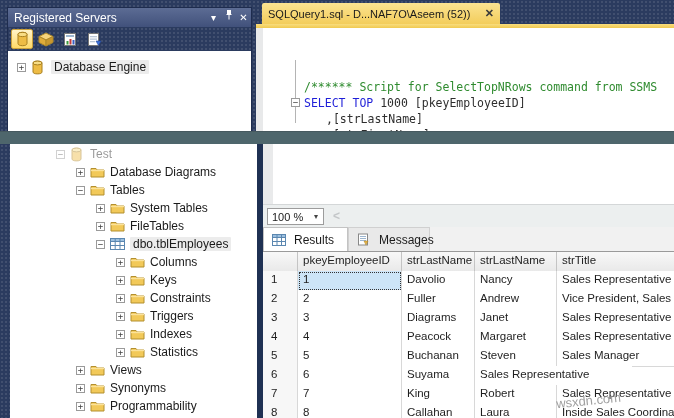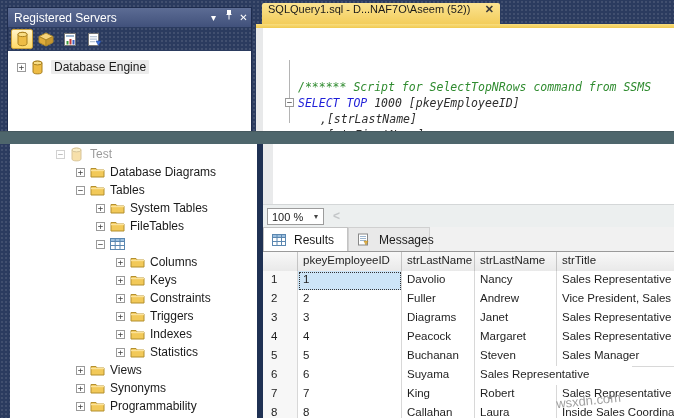--- a/index.html
+++ b/index.html
@@ -32,28 +32,28 @@
   .expander { width:9px; height:9px; border:1px solid #9a9a9a; background:#fff; color:#444;
               font-family:"DejaVu Sans Mono", monospace; font-size:9px; line-height:7px;
               text-align:center; margin-right:5px; flex:none; }
   .node-icon { width:17px; height:16px; flex:none; display:flex; align-items:center; }
   .node-label { margin-left:3px; white-space:nowrap; }
   .node-label.hl { background:#ececec; padding:0 3px; border-radius:1px; }
 
   
   .doc-tab { left:262px; top:3px; width:238px; height:21px;
              background:linear-gradient(#fbe391,#f3cd5b); border-radius:2px 2px 0 0;
-             display:flex; padding:0 6px; font-size:11px; color:#1a1a1a; }
+             display:flex; align-items:center; padding:0 6px; font-size:11px; color:#1a1a1a; }
   .doc-tab-title { flex:1; white-space:nowrap; overflow:hidden; }
   .doc-close { font-size:11px; font-weight:bold; color:#3a3a3a; margin-left:6px; }
   .amber-strip { left:256px; top:24px; width:418px; height:4px; background:linear-gradient(#f9dd7d,#f0c94f); }
   .editor { left:256px; top:28px; width:418px; height:103px; background:#fff; overflow:hidden; }
   .editor-margin { position:absolute; left:0; top:0; width:7px; height:103px; background:#e8e9ea; }
-  .code { position:absolute; left:29px; top:3px; width:376px;
-          font-family:"DejaVu Sans Mono", monospace; font-size:11.5px; line-height:16px; white-space:pre;font-style:italic; }
+  .code { position:absolute; left:35px; top:3px; width:376px;
+          font-family:"DejaVu Sans Mono", monospace; font-size:11.5px; line-height:16px; white-space:pre; }
   .code-line { position:relative; height:16px; padding-left:13px; }
   .code-line.ind { padding-left:35px; }
   .tok-comment { color:#2f8b2f; }
   .tok-keyword { color:#1f1fd8; }
   .tok-plain { color:#2e2e2e; }
   .collapse-box { position:absolute; left:0; top:3px; width:9px; height:9px; border:1px solid #9a9a9a;
                   background:#fff; color:#444; font-family:"DejaVu Sans Mono", monospace;
                   font-size:9px; line-height:7px; text-align:center; }
   .collapse-guide { position:absolute; left:4px; top:29px; width:1px; height:63px; background:#b4b4b4; }
 
@@ -239,20 +239,21 @@
         <span class="expander">−</span>
         <span class="node-icon">
           <svg width="15" height="12" viewBox="0 0 15 12">
             <rect x=".5" y=".5" width="14" height="11" fill="#fff" stroke="#5b87b0"></rect>
             <rect x=".5" y=".5" width="14" height="3" fill="#9cc0e0" stroke="#5b87b0"></rect>
             <line x1="5.2" y1="1" x2="5.2" y2="11" stroke="#5b87b0"></line>
             <line x1="10" y1="1" x2="10" y2="11" stroke="#5b87b0"></line>
             <line x1="1" y1="7.5" x2="14" y2="7.5" stroke="#5b87b0"></line>
           </svg>
         </span>
+        <span class="node-label hl">dbo.tblEmployees</span>
       </div>
       <div class="obj-row" style="padding-left: 106px;">
         <span class="expander">+</span>
         <span class="node-icon">
           <svg width="15" height="12" viewBox="0 0 15 12">
             <path d="M1 2.5h5l1.2 1.5H14v7H1z" fill="#f2c959" stroke="#b38f2f"></path>
             <path d="M1 4.5h13" stroke="#fbe29a" stroke-width="1.4"></path>
           </svg>
         </span>
         <span class="node-label">Columns</span>

